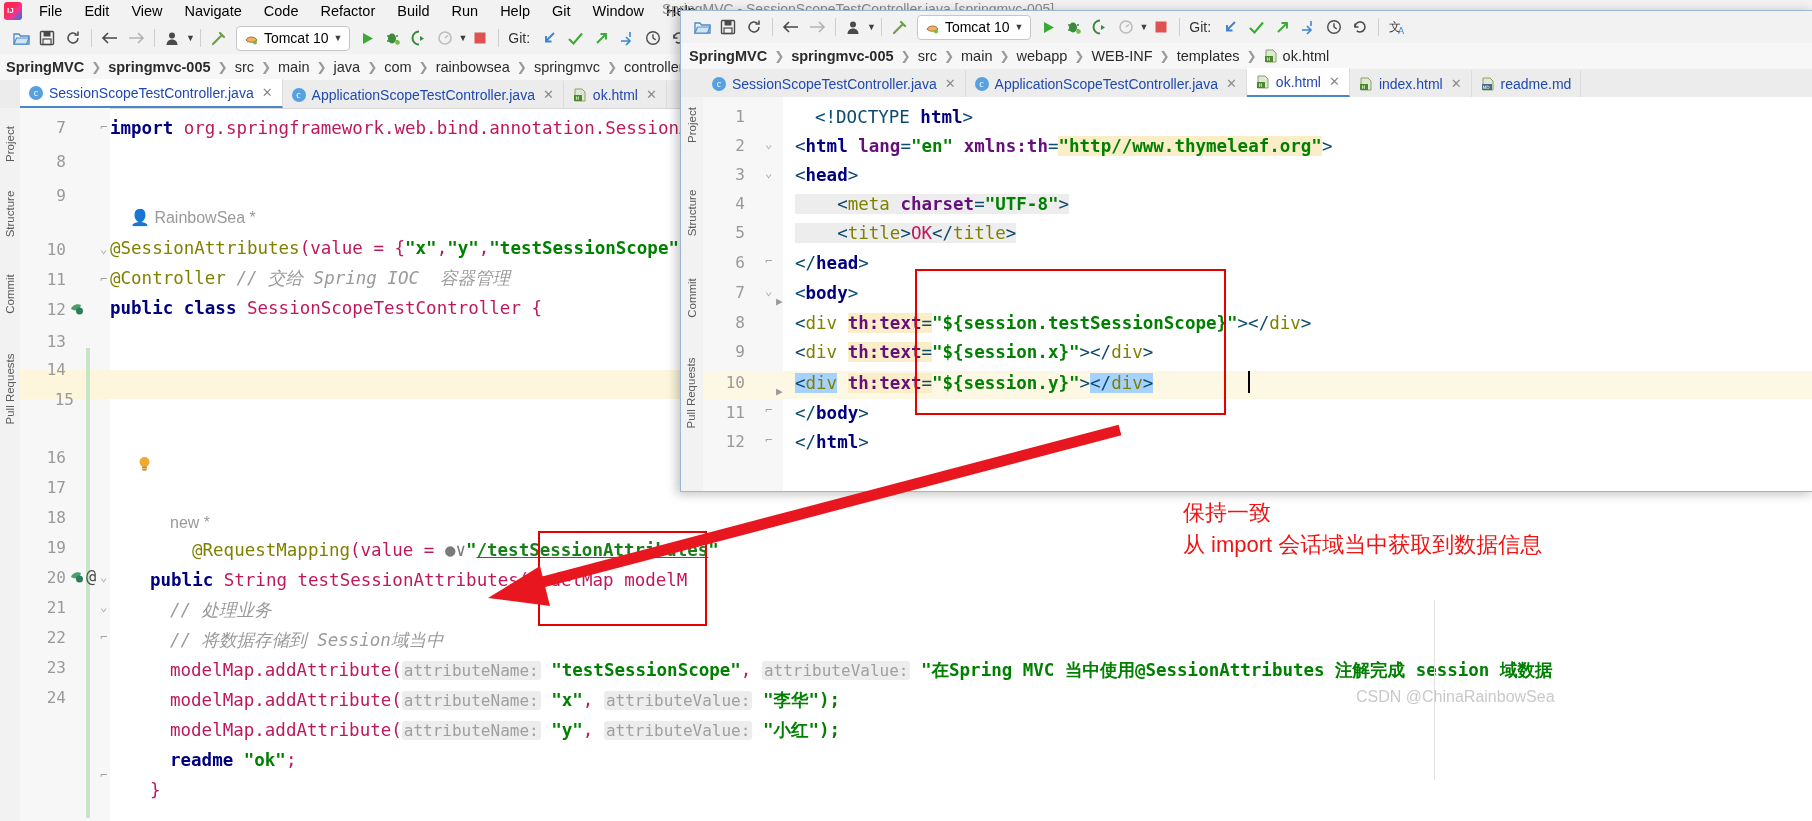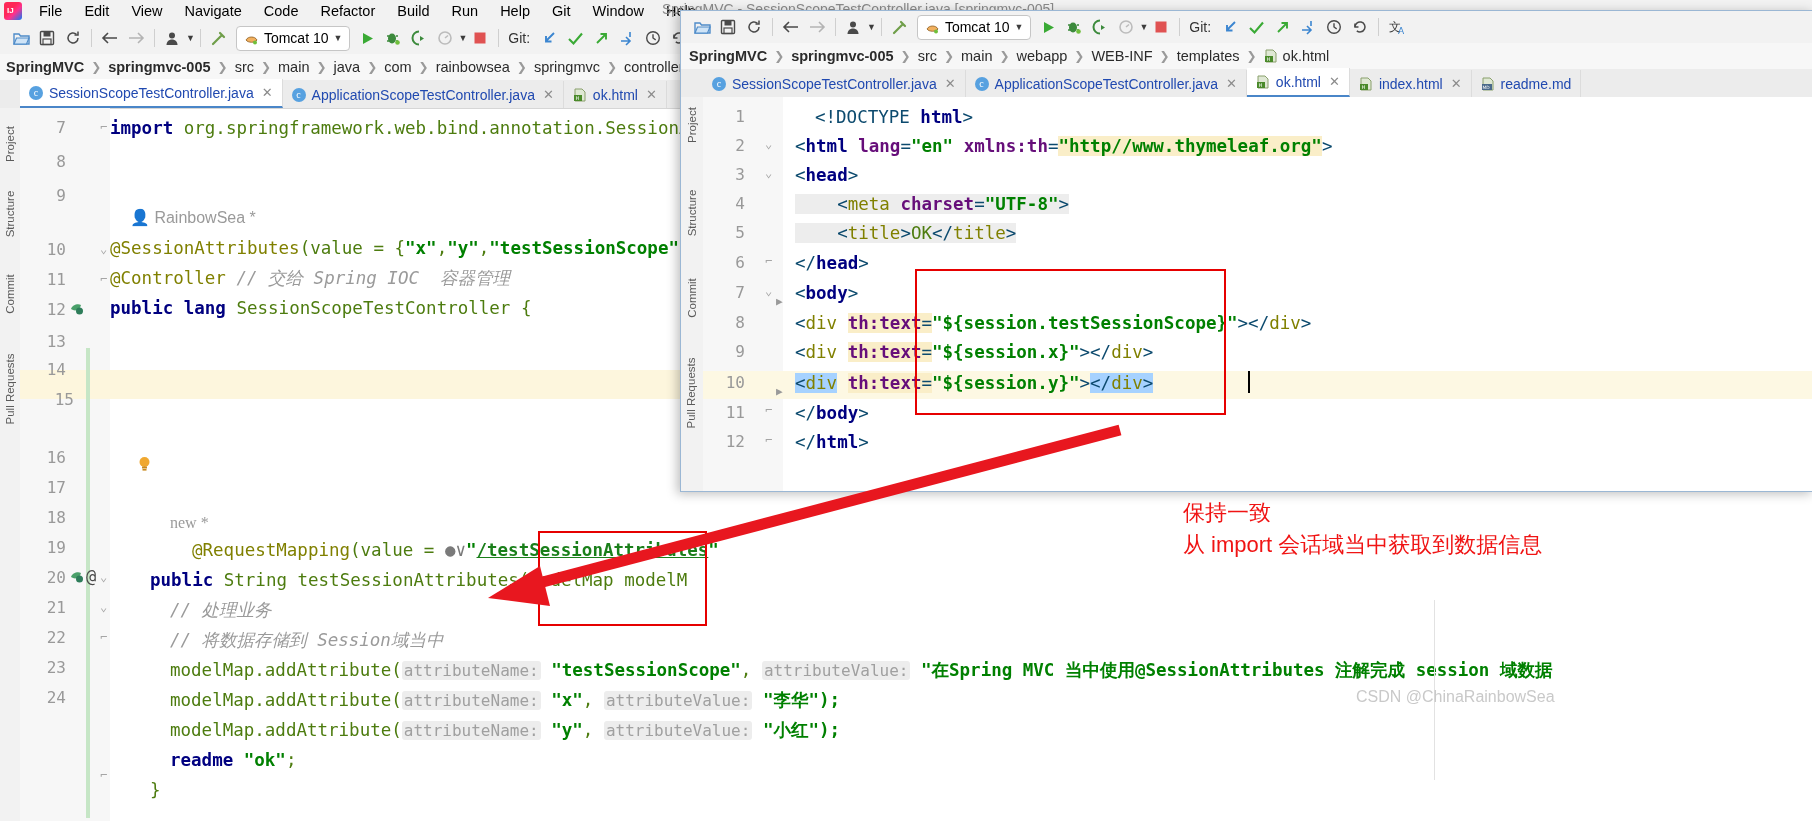--- a/index.html
+++ b/index.html
@@ -62,21 +62,21 @@
   .ln{position:absolute;width:46px;text-align:right;color:#999;font-size:16px;
       font-family:"DejaVu Sans Mono",monospace;}
   .cl{position:absolute;left:90px;white-space:pre;font-size:17.5px;line-height:20px;}
   .hl-line{position:absolute;left:90px;height:29px;background:#fdf6dd;width:1700px;}
   .green-bar{position:absolute;left:86px;width:4px;background:#c6e6c6;}
 
   .kw{color:#000080;font-weight:bold;}
   .str{color:#008000;font-weight:bold;}
   .ann{color:#808000;}
   .cmt{color:#9a9a9a;font-style:italic;}
-  .plain{color:#4d7c0f;}
+  .plain{color:#be185d;}
   .param-hint{background:#ededed;color:#a0a0a0;border-radius:3px;padding:0 2px;font-size:16px;}
   .link-str{color:#1a7f1a;text-decoration:underline;font-weight:bold;}
 
   .fold{position:absolute;color:#a5a5a5;font-size:12px;}
 
   
   .bulb{position:absolute;width:12px;height:16px;}
   .gutter-ico{position:absolute;width:16px;height:16px;}
 
   
@@ -378,23 +378,23 @@
       <div class="fold" style="left:80px;top:660px;">⌐</div>
 
       <div class="cl" style="top:10px;"><span class="kw">import</span> <span class="plain">org.springframework.web.bind.annotation.</span><span class="plain">SessionA</span></div>
 
       <div class="cl" style="top:100px;left:110px;color:#9a9a9a;font-family:'Liberation Sans',sans-serif;font-size:16px;">👤 <span>RainbowSea *</span></div>
 
       <div class="cl" style="top:130px;"><span class="ann">@SessionAttributes</span><span class="plain">(value = {</span><span class="str">"x"</span><span class="plain">,</span><span class="str">"y"</span><span class="plain">,</span><span class="str">"testSessionScope"</span><span class="plain">}</span></div>
 
       <div class="cl" style="top:160px;"><span class="ann">@Controller</span> <span class="cmt">// 交给 Spring IOC  容器管理</span></div>
 
-      <div class="cl" style="top:190px;"><span class="kw">public lang</span> <span class="plain">SessionScopeTestController {</span></div>
-
-      <div class="cl" style="top:405px;left:150px;color:#9a9a9a;font-family:Liberation Serif, serif;font-size:16px;">new *</div>
+      <div class="cl" style="top:190px;"><span class="kw">public class</span> <span class="plain">SessionScopeTestController {</span></div>
+
+      <div class="cl" style="top:405px;left:150px;color:#9a9a9a;font-family:Liberation Sans, sans-serif;font-size:16px;">new *</div>
 
       <div class="cl" style="top:432px;left:172px;"><span class="ann">@RequestMapping</span><span class="plain">(value = </span><span style="color:#7a7a7a;">●∨</span><span class="str">"</span><span class="link-str">/testSessionAttributes</span><span class="str">"</span></div>
 
       <div class="cl" style="top:462px;left:130px;"><span class="kw">public</span> <span class="plain">String testSessionAttributes(ModelMap modelM</span></div>
 
       <div class="cl" style="top:492px;left:150px;"><span class="cmt">// 处理业务</span></div>
       <div class="cl" style="top:522px;left:150px;"><span class="cmt">// 将数据存储到 Session域当中</span></div>
 
       <div class="cl" style="top:552px;left:150px;"><span class="plain">modelMap.addAttribute(</span><span class="param-hint">attributeName:</span> <span class="str">"testSessionScope"</span><span class="plain">, </span><span class="param-hint">attributeValue:</span> <span class="str">"在Spring MVC 当中使用@SessionAttributes 注解完成 session 域数据</span></div>
 

